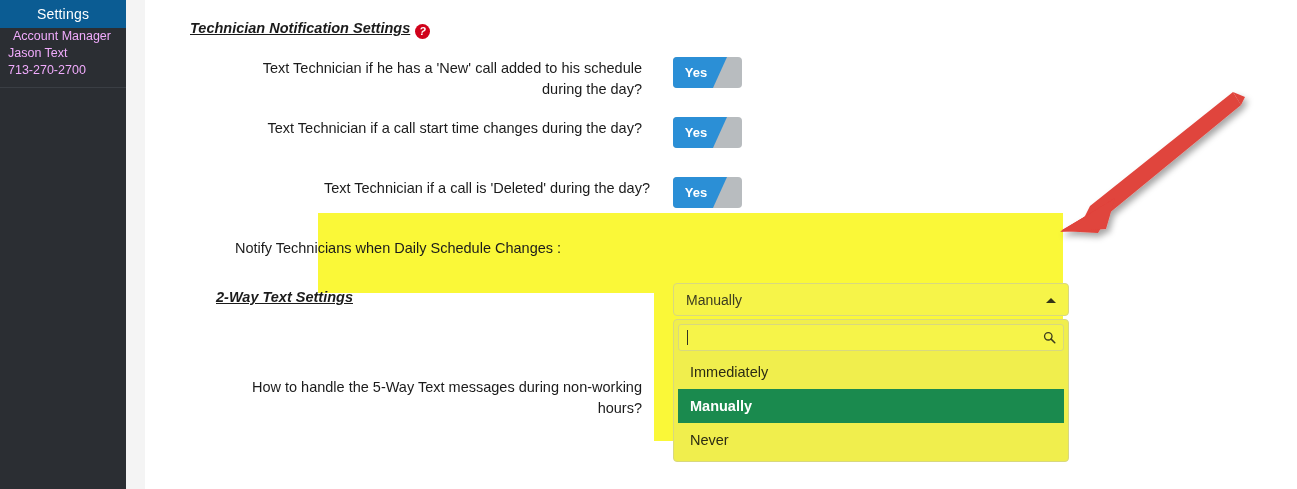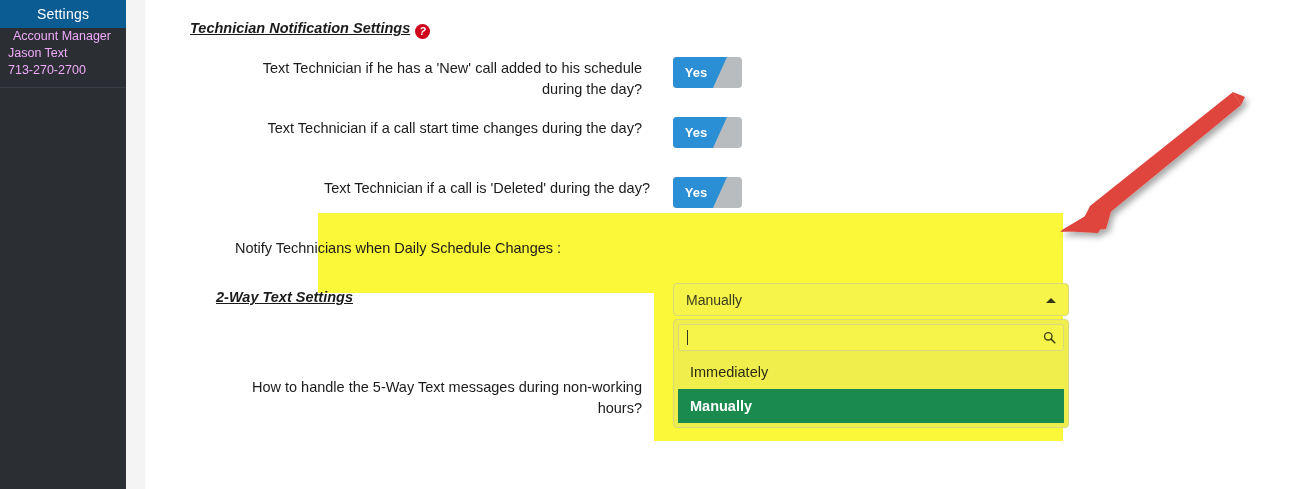--- a/index.html
+++ b/index.html
@@ -278,20 +278,21 @@
           <span class="search-icon">
             <svg viewBox="0 0 16 16" width="13" height="13" aria-hidden="true">
               <circle cx="6.5" cy="6.5" r="4.6" fill="none" stroke="#3b3b1d" stroke-width="1.6"></circle>
               <line x1="10" y1="10" x2="14.5" y2="14.5" stroke="#3b3b1d" stroke-width="1.8" stroke-linecap="round"></line>
             </svg>
           </span>
         </div>
         <div class="dd-options">
           <div class="dd-option">Immediately</div>
           <div class="dd-option selected">Manually</div>
+          <div class="dd-option">Never</div>
         </div>
       </div>
     </div>
 
     <svg class="arrow-svg" viewBox="0 0 230 180">
       <defs>
         <filter id="shadow" x="-30%" y="-30%" width="170%" height="170%">
           <feDropShadow dx="3" dy="4" stdDeviation="3" flood-color="#000000" flood-opacity="0.35"></feDropShadow>
         </filter>
       </defs>

